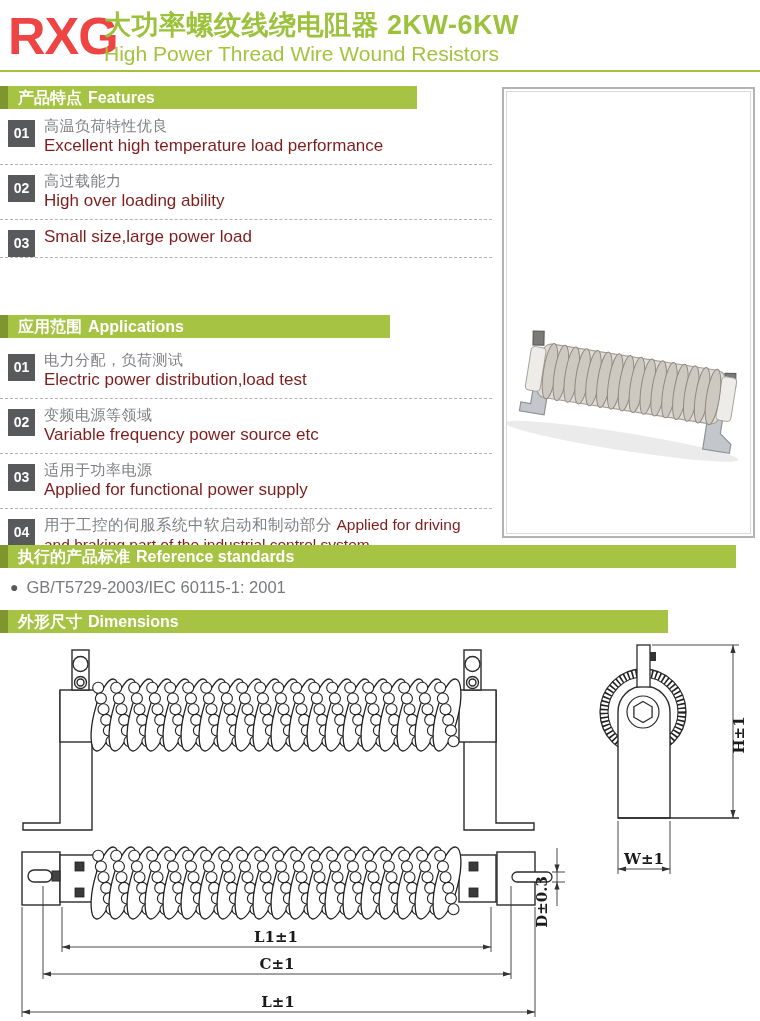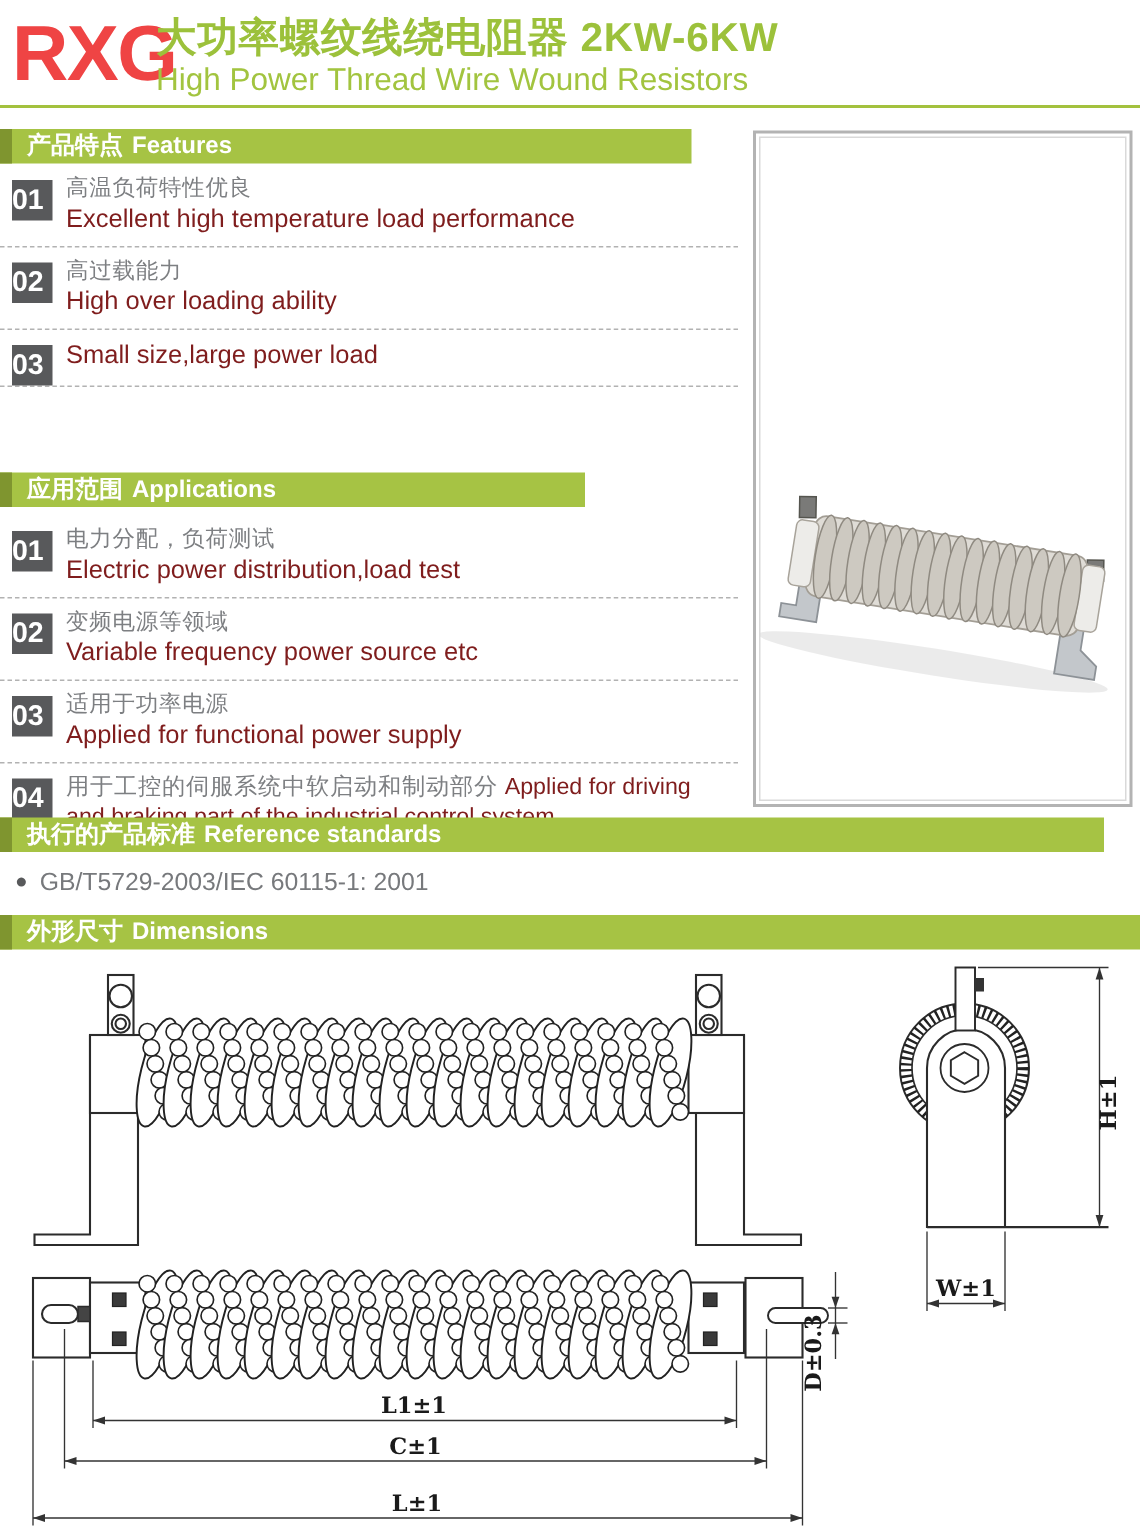--- a/index.html
+++ b/index.html
@@ -23,33 +23,33 @@
   }
   .header-rule{position:absolute;left:0;top:70px;width:760px;height:2px;background:#a3c13e;}
   
   .bar{
     position:absolute;height:23px;background:#a6c344;color:#fff;
     font-size:16px;font-weight:bold;line-height:23px;padding-left:18px;
     box-sizing:border-box;white-space:nowrap;
   }
   .bar .notch{position:absolute;left:0;top:0;width:8px;height:23px;background:#7f952f;}
   .bar .en{margin-left:6px;font-weight:bold;}
-  .bar-features{left:0;top:86px;width:461px;}
+  .bar-features{left:0;top:86px;width:417px;}
   .bar-apps{left:0;top:315px;width:390px;}
   .bar-standards{left:0;top:545px;width:736px;}
-  .bar-dims{left:0;top:610px;width:760px;}
+  .bar-dims{left:0;top:610px;width:668px;}
   
   .list{position:absolute;left:0;width:492px;}
   .list-features{top:110px;}
   .list-apps{top:344px;}
   .item{position:relative;padding:6px 0 8px 44px;border-bottom:1px dashed #b2b2b2;min-height:38px;box-sizing:border-box;}
   .list-apps .item:last-child{border-bottom:none;}
   .badge{
     position:absolute;left:8px;top:10px;width:27px;height:27px;background:#58595b;
-    color:#fff;font-size:19px;font-weight:bold;line-height:27px;
+    color:#fff;font-size:14px;font-weight:bold;text-align:center;line-height:27px;
   }
   .item .zh{display:block;font-size:15px;color:#7d7f82;line-height:19px;letter-spacing:0.5px;}
   .item .en{display:block;font-size:17px;color:#7f1d1d;line-height:21px;}
   .item.flow{padding-right:4px;}
   .item.flow .zh,.item.flow .en{display:inline;font-size:15.5px;line-height:20px;}
   
   .std-line{position:absolute;left:10px;top:576px;font-size:16.5px;color:#77797c;line-height:22px;}
   .std-line .dot{color:#58595b;font-size:14px;margin-right:8px;vertical-align:1px;}
   
   .photo-box{

